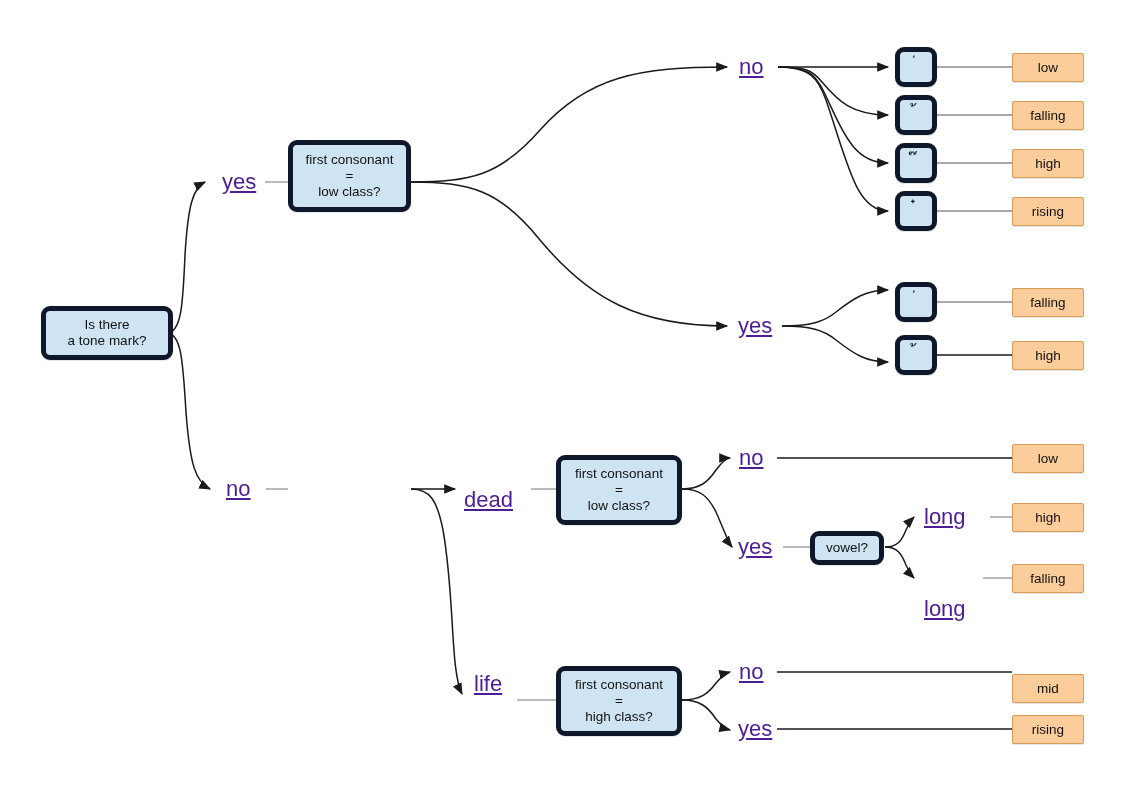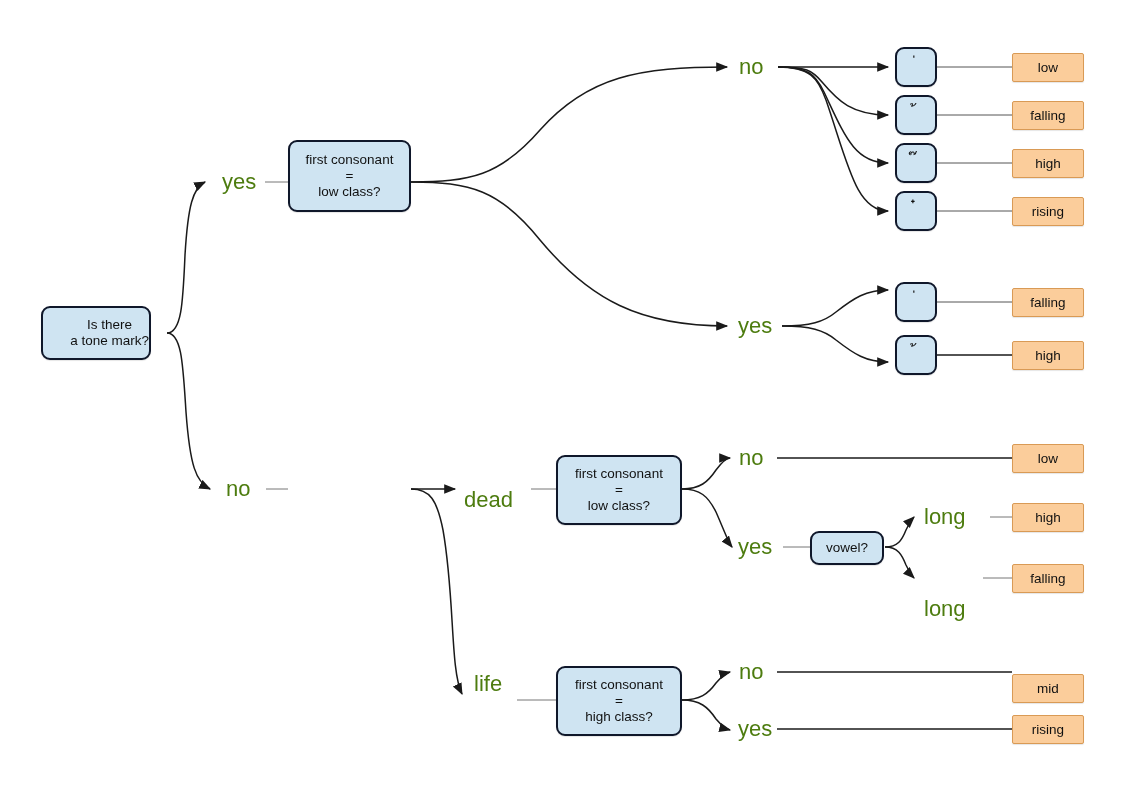--- a/index.html
+++ b/index.html
@@ -32,21 +32,21 @@
     box-sizing: border-box;
     display: flex;
     align-items: center;
     justify-content: center;
     text-align: center;
     line-height: 1.18;
     color: #111111;
   }
   .node.blue {
     background: #cfe4f2;
-    border: 2px solid #0f172a;
+    border: 5px solid #0f172a;
     border-radius: 9px;
     font-size: 13.5px;
     box-shadow: 0 1px 1px rgba(0,0,0,0.10);
   }
   .node.orange {
     background: #fbcd9b;
     border: 1px solid #d99a55;
     border-radius: 2px;
     font-size: 13.5px;
     box-shadow: 0 1px 1px rgba(0,0,0,0.10);
@@ -54,24 +54,25 @@
   .node.tone {
     font-size: 17px;
     font-family: "DejaVu Sans", sans-serif;
   }
   .node .multi {
     display: block;
     white-space: pre-line;
   }
   .label {
     position: absolute;
-    color: #4d7c0f;
+    color: #4c1d95;
     font-weight: normal;
     white-space: nowrap;
     line-height: 1;
+    text-decoration: underline;
   }
   .label.big { font-size: 22px; }
 </style>
 </head>
 <body>
 
 <div id="canvas">
 
   <svg id="edges" viewBox="0 0 1123 794">
     <defs>
@@ -125,21 +126,21 @@
 
       <path d="M517,700 L556,700" stroke="#777" stroke-width="1"></path>
 
       <path d="M682,700 C700,700 708,694 716,683 C722,676 726,673 730,672" marker-end="url(#arrow)"></path>
       <path d="M682,700 C700,700 708,707 716,719 C722,726 726,729 730,730" marker-end="url(#arrow)"></path>
       <path d="M777,672 L1012,672" stroke-width="1.6" stroke="#1a1a1a"></path>
       <path d="M777,729 L1012,729" stroke-width="1.6" stroke="#1a1a1a"></path>
     </g>
   </svg>
 
-  <div class="node blue" style="left:41px; top:306px; width:110px; height:54px;justify-content:flex-end;">
+  <div class="node blue" style="left:41px; top:306px; width:132px; height:54px;">
     <span class="multi">Is there
 a tone mark?</span>
   </div>
 
   <div class="node blue" style="left:288px; top:140px; width:123px; height:72px;">
     <span class="multi">first consonant
 =
 low class?</span>
   </div>
 

